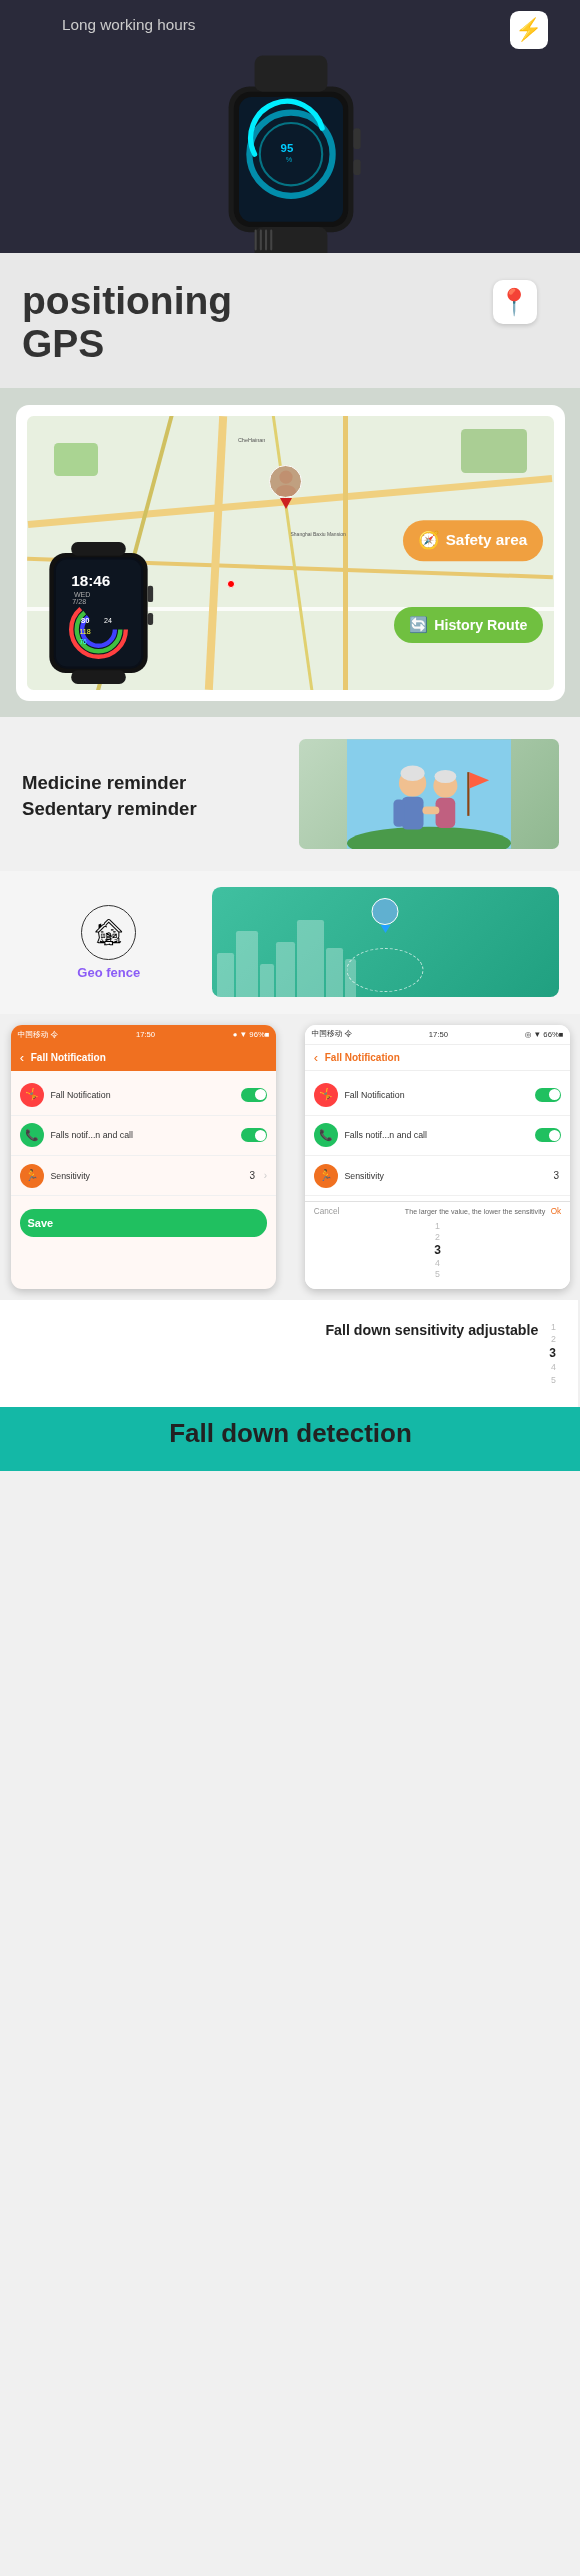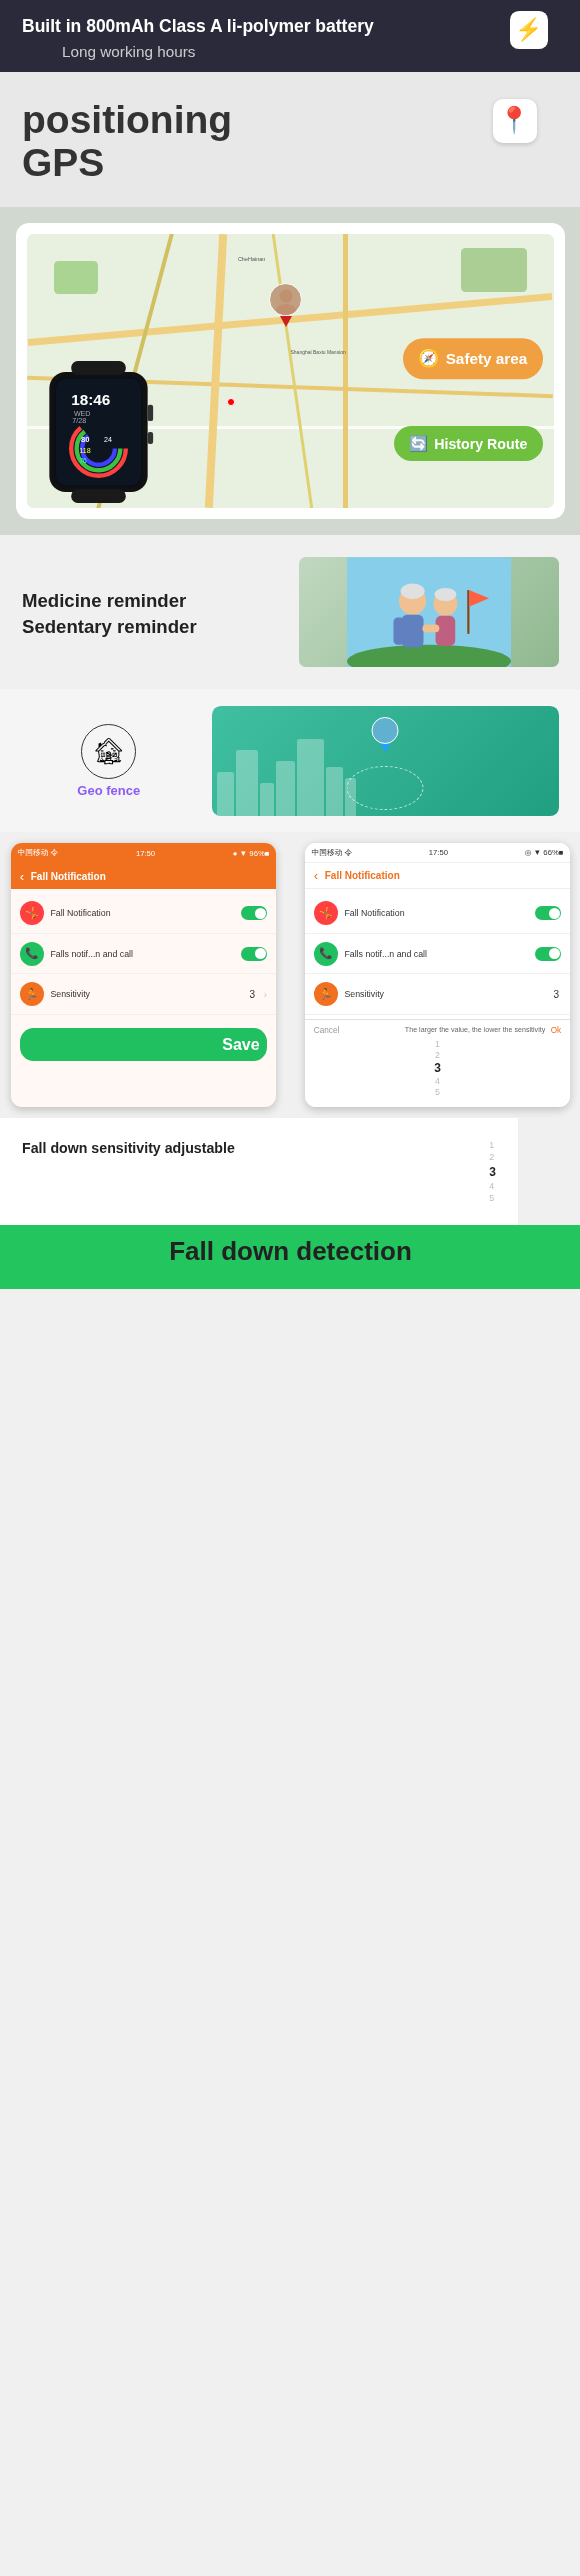--- a/index.html
+++ b/index.html
@@ -390,23 +390,23 @@
       font-size: 10px;
     }
     .save-btn {
       margin: 8.8px;
       background: #20c060;
       color: white;
       border: none;
       border-radius: 13.7px;
       padding: 7.7px;
       width: calc(100% - 17.5px);
-      font-size: 16px;
+      font-size: 11px;
       font-weight: 600;
-      text-align: right;
+      text-align: left;
     }
     .sensitivity-picker {
       background: white;
       border-top: 0.5px solid #e0e0e0;
       padding: 5.5px 8.8px;
     }
     .sensitivity-picker-row {
       display: flex;
       align-items: center;
       gap: 5.5px;
@@ -437,66 +437,95 @@
       color: #bbb;
     }
     .sens-num.active {
       font-size: 12px;
       font-weight: 700;
       color: #222;
     }
 
     
     .section-bottom-text {
-      width: 518px;
+      width: 578px;
       background: white;
       padding: 22px;
       display: flex;
       align-items: flex-start;
       gap: 11px;
+      text-align: right;
     }
     .fall-desc-left {
       flex: 1;
     }
     .fall-desc-left h3 {
       font-size: 14.2px;
       font-weight: 700;
       color: #222;
       margin-bottom: 3.3px;
     }
     .fall-desc-numbers {
       display: flex;
       flex-direction: column;
       gap: 2.2px;
       color: #888;
       font-size: 10px;
     }
 
     .section-fall-detection {
       width: 581px;
-      background: #22c55e;
+      background: #14b8a6;
       padding: 11px 22px 22px;
       text-align: center;
     }
     .section-fall-detection h2 {
       font-size: 26px;
       font-weight: 900;
       color: #222;
     }
   </style>
 </head>
 <body>
 
 <div class="section-battery">
-  <div class="battery-title">Built in 800mAh Class A li-polymer battery</div>
   <div class="battery-lightning">
     <span style="font-size:22px; color:#4080ff;">⚡</span>
   </div>
   <div class="long-working">Long working hours</div>
 
+  <div class="watch-img-container">
+    <svg viewBox="0 0 500 400" class="watch-svg-battery">
+
+      <rect x="130" y="80" width="240" height="280" rx="40" ry="40" fill="#1a1a1a"></rect>
+      <rect x="140" y="90" width="220" height="260" rx="32" ry="32" fill="#111"></rect>
+
+      <rect x="150" y="100" width="200" height="240" rx="24" ry="24" fill="#0a1a2a"></rect>
+
+      <circle cx="250" cy="210" r="80" fill="none" stroke="#00aacc" stroke-width="12" opacity="0.8"></circle>
+      <circle cx="250" cy="210" r="60" fill="none" stroke="#00ccdd" stroke-width="4" opacity="0.5"></circle>
+
+      <path d="M 180 210 A 70 70 0 1 1 310 160" stroke="#00eeff" stroke-width="10" fill="none" stroke-linecap="round"></path>
+
+      <text x="230" y="205" fill="#00ccff" font-size="22" font-weight="bold">95</text>
+      <text x="240" y="225" fill="#00aacc" font-size="14">%</text>
+
+      <rect x="180" y="20" width="140" height="70" rx="16" ry="16" fill="#222"></rect>
+
+      <rect x="180" y="350" width="140" height="70" rx="16" ry="16" fill="#222"></rect>
+
+      <rect x="370" y="160" width="14" height="40" rx="6" ry="6" fill="#333"></rect>
+      <rect x="370" y="220" width="14" height="30" rx="6" ry="6" fill="#333"></rect>
+
+      <rect x="180" y="355" width="4" height="40" rx="2" fill="#444"></rect>
+      <rect x="190" y="355" width="4" height="40" rx="2" fill="#444"></rect>
+      <rect x="200" y="355" width="4" height="40" rx="2" fill="#444"></rect>
+      <rect x="210" y="355" width="4" height="40" rx="2" fill="#444"></rect>
+    </svg>
+  </div>
 </div>
 
 <div class="section-gps">
   <div class="gps-title">positioning</div>
   <div class="gps-title">GPS</div>
   <div class="gps-icon-container">
     <span style="font-size:26px;">📍</span>
   </div>
 </div>
 

